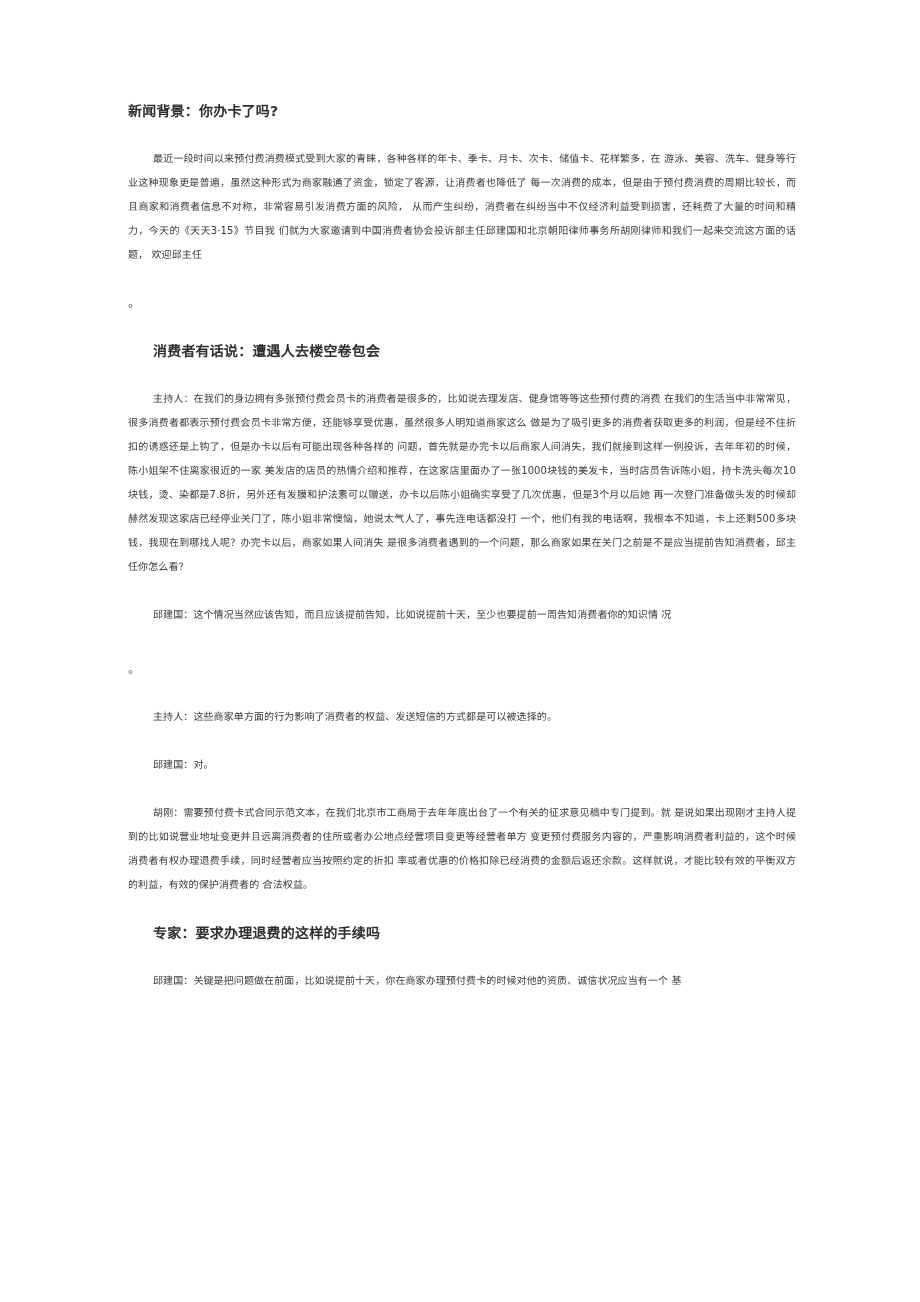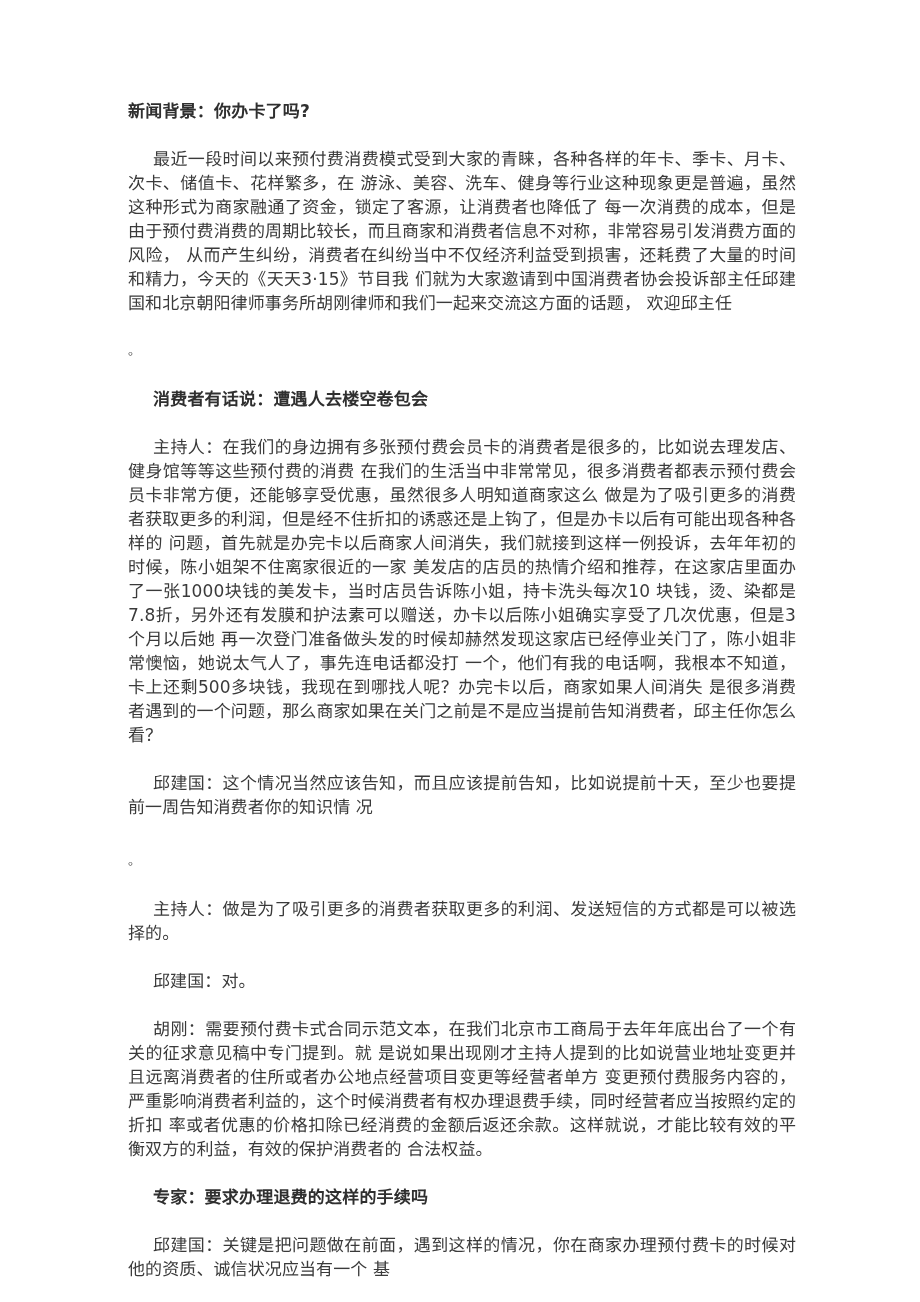--- a/index.html
+++ b/index.html
@@ -19,34 +19,34 @@
     overflow: hidden;
     box-sizing: border-box;
   }
   .content {
     position: absolute;
     left: 128px;
     top: 99px;
     width: 668px;
   }
   .heading {
-    font-size: 17px;
+    font-size: 14px;
     font-weight: bold;
     color: #2f2f2f;
     line-height: 24px;
     letter-spacing: 0.2px;
     margin: 0 0 24px 0;
     text-align: left;
   }
   .heading.indent {
     text-indent: 25px;
     margin-top: 14px;
   }
   .para {
-    font-size: 17px;
+    font-size: 10px;
     font-weight: normal;
     color: #3a3a3a;
     line-height: 24px;
     letter-spacing: 0.1px;
     margin: 0 0 24px 0;
     text-align: justify;
     text-justify: inter-ideograph;
     text-indent: 25px;
     word-break: break-all;
   }
@@ -73,26 +73,26 @@
     <p class="orphan-dot">。</p>
 
     <h2 class="heading indent">消费者有话说：遭遇人去楼空卷包会</h2>
 
     <p class="para">主持人：在我们的身边拥有多张预付费会员卡的消费者是很多的，比如说去理发店、健身馆等等这些预付费的消费 在我们的生活当中非常常见，很多消费者都表示预付费会员卡非常方便，还能够享受优惠，虽然很多人明知道商家这么 做是为了吸引更多的消费者获取更多的利润，但是经不住折扣的诱惑还是上钩了，但是办卡以后有可能出现各种各样的 问题，首先就是办完卡以后商家人间消失，我们就接到这样一例投诉，去年年初的时候，陈小姐架不住离家很近的一家 美发店的店员的热情介绍和推荐，在这家店里面办了一张1000块钱的美发卡，当时店员告诉陈小姐，持卡洗头每次10 块钱，烫、染都是7.8折，另外还有发膜和护法素可以赠送，办卡以后陈小姐确实享受了几次优惠，但是3个月以后她 再一次登门准备做头发的时候却赫然发现这家店已经停业关门了，陈小姐非常懊恼，她说太气人了，事先连电话都没打 一个，他们有我的电话啊，我根本不知道，卡上还剩500多块钱，我现在到哪找人呢？办完卡以后，商家如果人间消失 是很多消费者遇到的一个问题，那么商家如果在关门之前是不是应当提前告知消费者，邱主任你怎么看？</p>
 
     <p class="para tight">邱建国：这个情况当然应该告知，而且应该提前告知，比如说提前十天，至少也要提前一周告知消费者你的知识情 况</p>
 
     <p class="orphan-dot">。</p>
 
-    <p class="para">主持人：做是为了吸引更多的消费者获取更多的利润、发送短信的方式都是可以被选择的。</p>
+    <p class="para">主持人：这些商家单方面的行为影响了消费者的权益、发送短信的方式都是可以被选择的。</p>
 
     <p class="para">邱建国：对。</p>
 
 
     <p class="para">胡刚：需要预付费卡式合同示范文本，在我们北京市工商局于去年年底出台了一个有关的征求意见稿中专门提到。就 是说如果出现刚才主持人提到的比如说营业地址变更并且远离消费者的住所或者办公地点经营项目变更等经营者单方 变更预付费服务内容的，严重影响消费者利益的，这个时候消费者有权办理退费手续，同时经营者应当按照约定的折扣 率或者优惠的价格扣除已经消费的金额后返还余款。这样就说，才能比较有效的平衡双方的利益，有效的保护消费者的 合法权益。</p>
 
     <h2 class="heading indent">专家：要求办理退费的这样的手续吗</h2>
 
 
-    <p class="para">邱建国：关键是把问题做在前面，遇到这样的情况，你在商家办理预付费卡的时候对他的资质、诚信状况应当有一个 基</p>
+    <p class="para">邱建国：关键是把问题做在前面，比如说提前十天，你在商家办理预付费卡的时候对他的资质、诚信状况应当有一个 基</p>
 
   </div>
 </div>
 
 </body></html>

